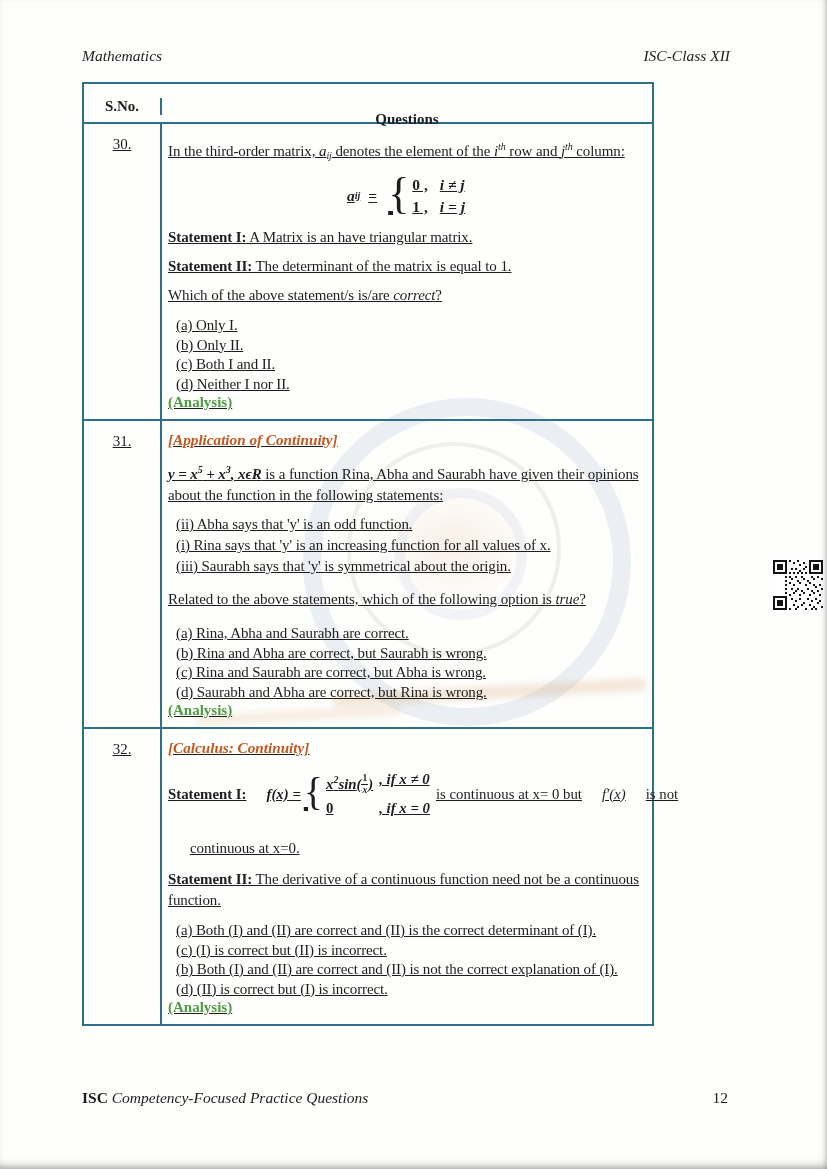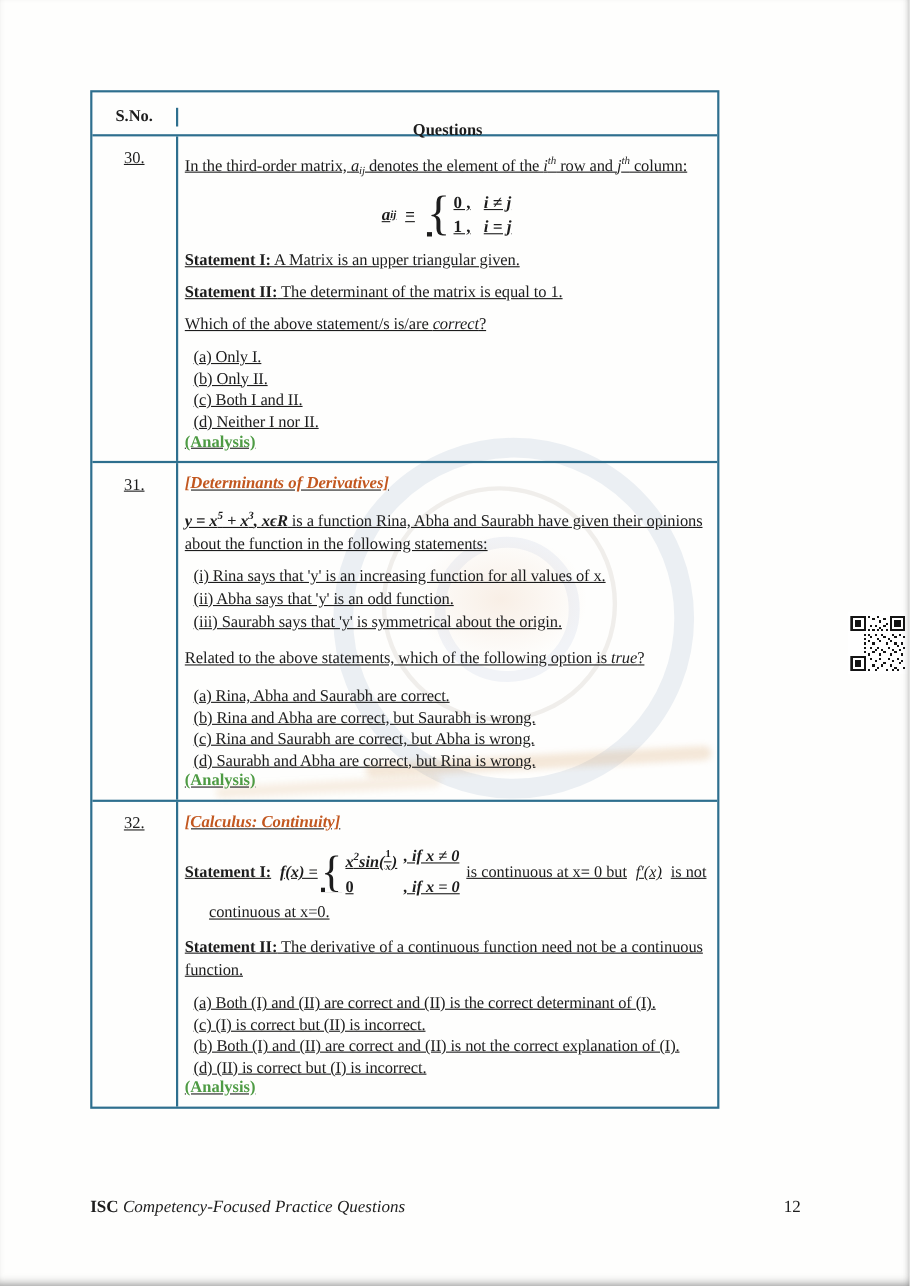--- a/index.html
+++ b/index.html
@@ -62,43 +62,47 @@
   .cases{display:inline-grid;grid-template-columns:auto auto;column-gap:12px;row-gap:1px;
     text-align:left;line-height:21px;}
   .crow{display:contents;}
   .options{margin-top:10px;}
   .opt{line-height:19.5px;padding-left:8px;letter-spacing:-0.12px;}
   .opt-last{display:flex;justify-content:space-between;align-items:baseline;flex-direction:column;}
   .analysis{color:var(--green);font-weight:bold;padding-right:2px;}
   .stmts{margin:6px 0;}
   .stmt1row{display:flex;align-items:center;margin:12px 0 2px;white-space:nowrap;
     font-size:14.8px;}
-  .ml4{margin-left:8px;} .ml6{margin-left:6px;}
+  .ml4{margin-left:20px;} .ml6{margin-left:6px;}
   .frac{display:inline-flex;flex-direction:column;align-items:center;font-size:9.5px;
     line-height:1.15;vertical-align:middle;transform:translateY(-1px);font-weight:600;}
   .fnum{border-bottom:1px solid currentColor;padding:0 1px;}
-  .indent{margin:2px 0 10px 22px;}
+  .indent{margin:19px 0 10px 22px;}
   
   .qr{position:absolute;left:771px;top:556px;width:54px;height:57px;background:#fff;
     display:flex;align-items:center;justify-content:center;}
 </style>
 </head>
 <body>
 
 <div class="page">
 
   <div class="watermark">
     <div class="wm-ring1"></div>
     <div class="wm-ring2"></div>
     <div class="wm-ring3"></div>
     <div class="wm-blob1"></div>
     <div class="wm-bar1"></div>
     <div class="wm-bar2"></div>
   </div>
 
+  <div class="doc-header">
+    <span class="hdr-left">Mathematics</span>
+    <span class="hdr-right">ISC-Class XII</span>
+  </div>
 
   <div class="qtable">
 
     <div class="thead">
       <div class="cell-sno">S.No.</div>
       <div class="cell-q" style="padding:0;text-align:center;margin-top:27px;">Questions</div>
     </div>
 
     <div class="trow" style="min-height:284px">
       <div class="cell-sno">30.</div>
@@ -107,43 +111,43 @@
         <div class="formula">
           <span class="mt">a</span>
             <span class="sb mt">ij</span>
             <span class="eq">=</span>
             <span class="brace">{</span>
           <span class="cases">
             <span class="crow"><span class="bld" style="font-weight:600">0 ,</span><span class="mt">i ≠ j</span></span>
             <span class="crow"><span style="font-weight:600">1 ,</span><span class="mt">i = j</span></span>
           </span>
         </div>
-        <p class="line"><span class="bold">Statement I:</span><span> A Matrix is an upper triangular given.</span></p>
+        <p class="line"><span class="bold">Statement I:</span><span> A Matrix is an have triangular matrix.</span></p>
         <p class="line"><span class="bold">Statement II:</span><span> The determinant of the matrix is equal to 1.</span></p>
         <p class="line"><span>Which of the above statement/s is/are </span><span class="it">correct</span><span>?</span></p>
         <div class="options">
           <div class="opt">(a) Only I.</div>
           <div class="opt">(b) Only II.</div>
           <div class="opt">(c) Both I and II.</div>
           <div class="opt-last">
             <span class="opt">(d) Neither I nor II.</span>
             <span class="analysis">(Analysis)</span>
           </div>
         </div>
       </div>
     </div>
 
     <div class="trow" style="min-height:262px">
       <div class="cell-sno">31.</div>
       <div class="cell-q">
-        <div class="topic">[Determinants of Derivatives]</div>
+        <div class="topic">[Application of Continuity]</div>
         <p class="line"><span class="mt">y = x</span><span class="sp mt">5</span><span class="mt"> + x</span><span class="sp mt">3</span><span class="mt">, xϵR</span><span> is a function Rina, Abha and Saurabh have given their opinions about the function in the following statements:</span></p>
         <div class="stmts">
+          <div class="opt" style="line-height:21px">(ii) Abha says that 'y' is an odd function.</div>
           <div class="opt" style="line-height:21px">(i) Rina says that 'y' is an increasing function for all values of x.</div>
-          <div class="opt" style="line-height:21px">(ii) Abha says that 'y' is an odd function.</div>
           <div class="opt" style="line-height:21px">(iii) Saurabh says that 'y' is symmetrical about the origin.</div>
         </div>
         <p class="line" style="margin-top:12px"><span>Related to the above statements, which of the following option is </span><span class="it">true</span><span>?</span></p>
         <div class="options" style="margin-top:14px">
           <div class="opt">(a) Rina, Abha and Saurabh are correct.</div>
           <div class="opt">(b) Rina and Abha are correct, but Saurabh is wrong.</div>
           <div class="opt">(c) Rina and Saurabh are correct, but Abha is wrong.</div>
           <div class="opt-last">
             <span class="opt">(d) Saurabh and Abha are correct, but Rina is wrong.</span>
             <span class="analysis">(Analysis)</span>

